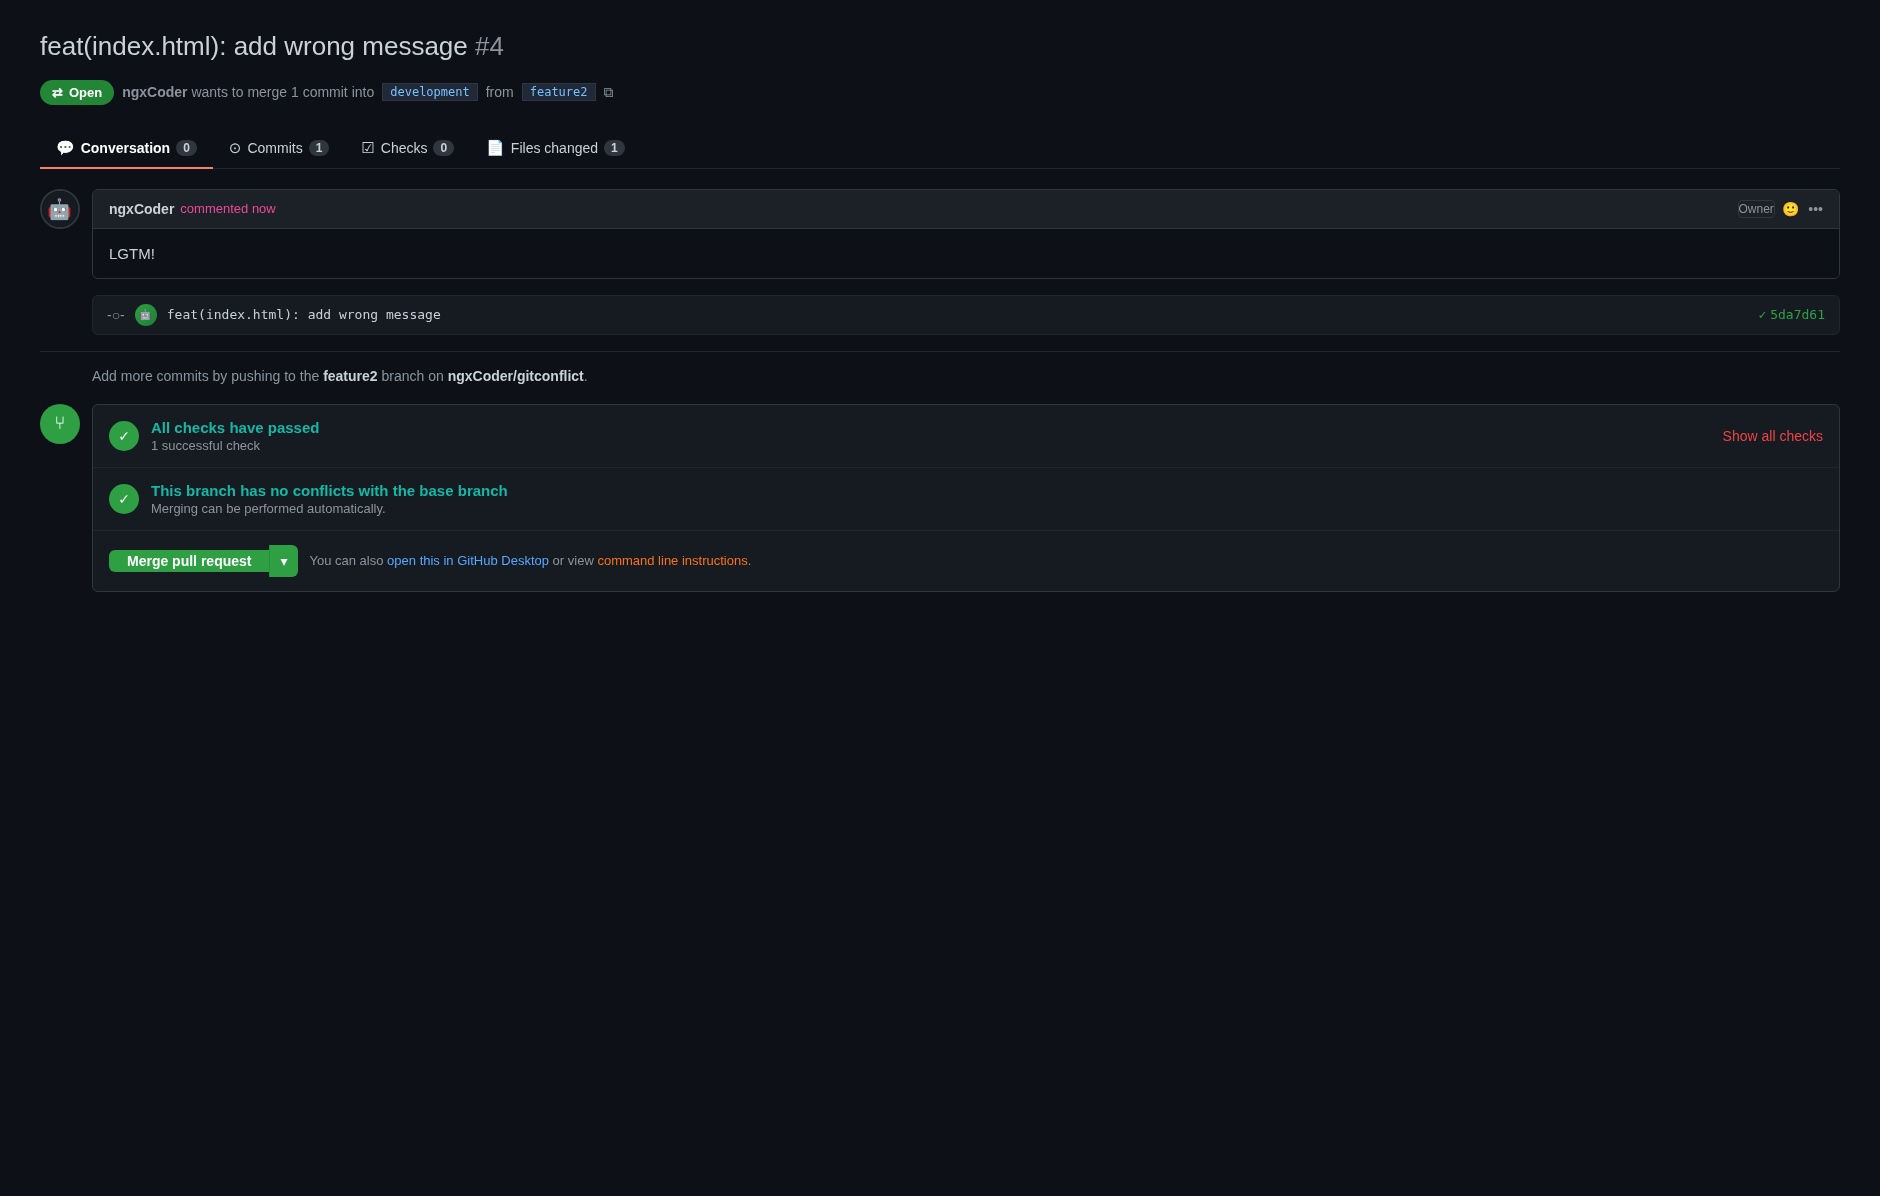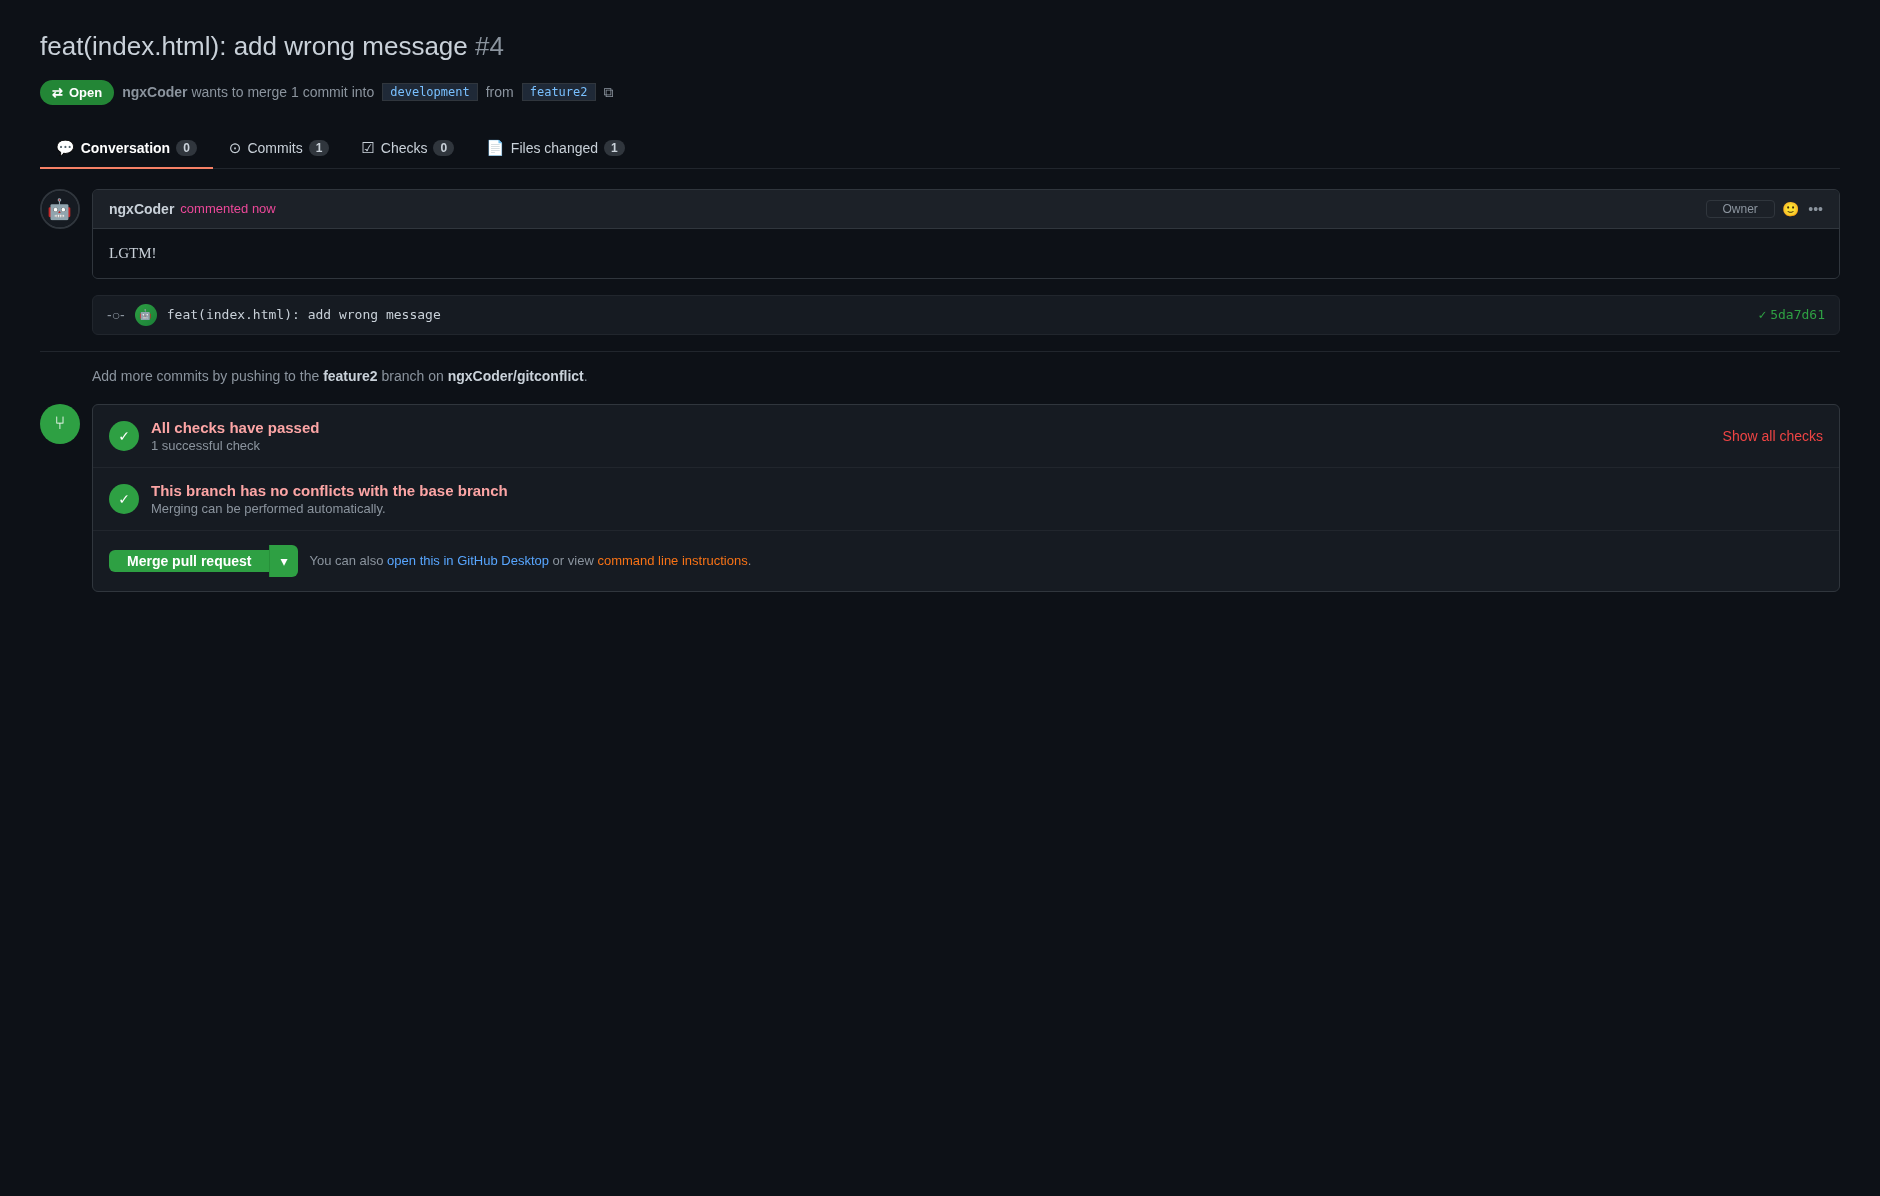--- a/index.html
+++ b/index.html
@@ -154,33 +154,32 @@
       font-size: 13px;
     }
     .comment-header-right {
       display: flex;
       align-items: center;
       gap: 8px;
     }
     .owner-badge {
       border: 1px solid #30363d;
       border-radius: 4px;
-      padding: 1px 16px;
+      padding: 1px 0;
       font-size: 12px;
       color: #8b949e;
     }
     .comment-actions {
       display: flex;
       gap: 8px;
       color: #8b949e;
     }
     .comment-body {
       padding: 16px;
       background: #0d1117;
-      font-family: Liberation Serif, serif;
     }
     .comment-body p {
       font-size: 15px;
       color: #c9d1d9;
     }
     
     .commit-ref-container {
       display: flex;
       margin-left: 52px;
       margin-bottom: 16px;
@@ -286,21 +285,21 @@
       justify-content: center;
       color: white;
       font-size: 14px;
       flex-shrink: 0;
     }
     .check-text {
       flex: 1;
     }
     .check-title {
       font-weight: 600;
-      color: #fca5a5;
+      color: #14b8a6;
       font-size: 15px;
     }
     .check-subtitle {
       color: #8b949e;
       font-size: 13px;
       margin-top: 2px;
     }
     .show-all-checks {
       color: #ef4444;
       font-size: 14px;

